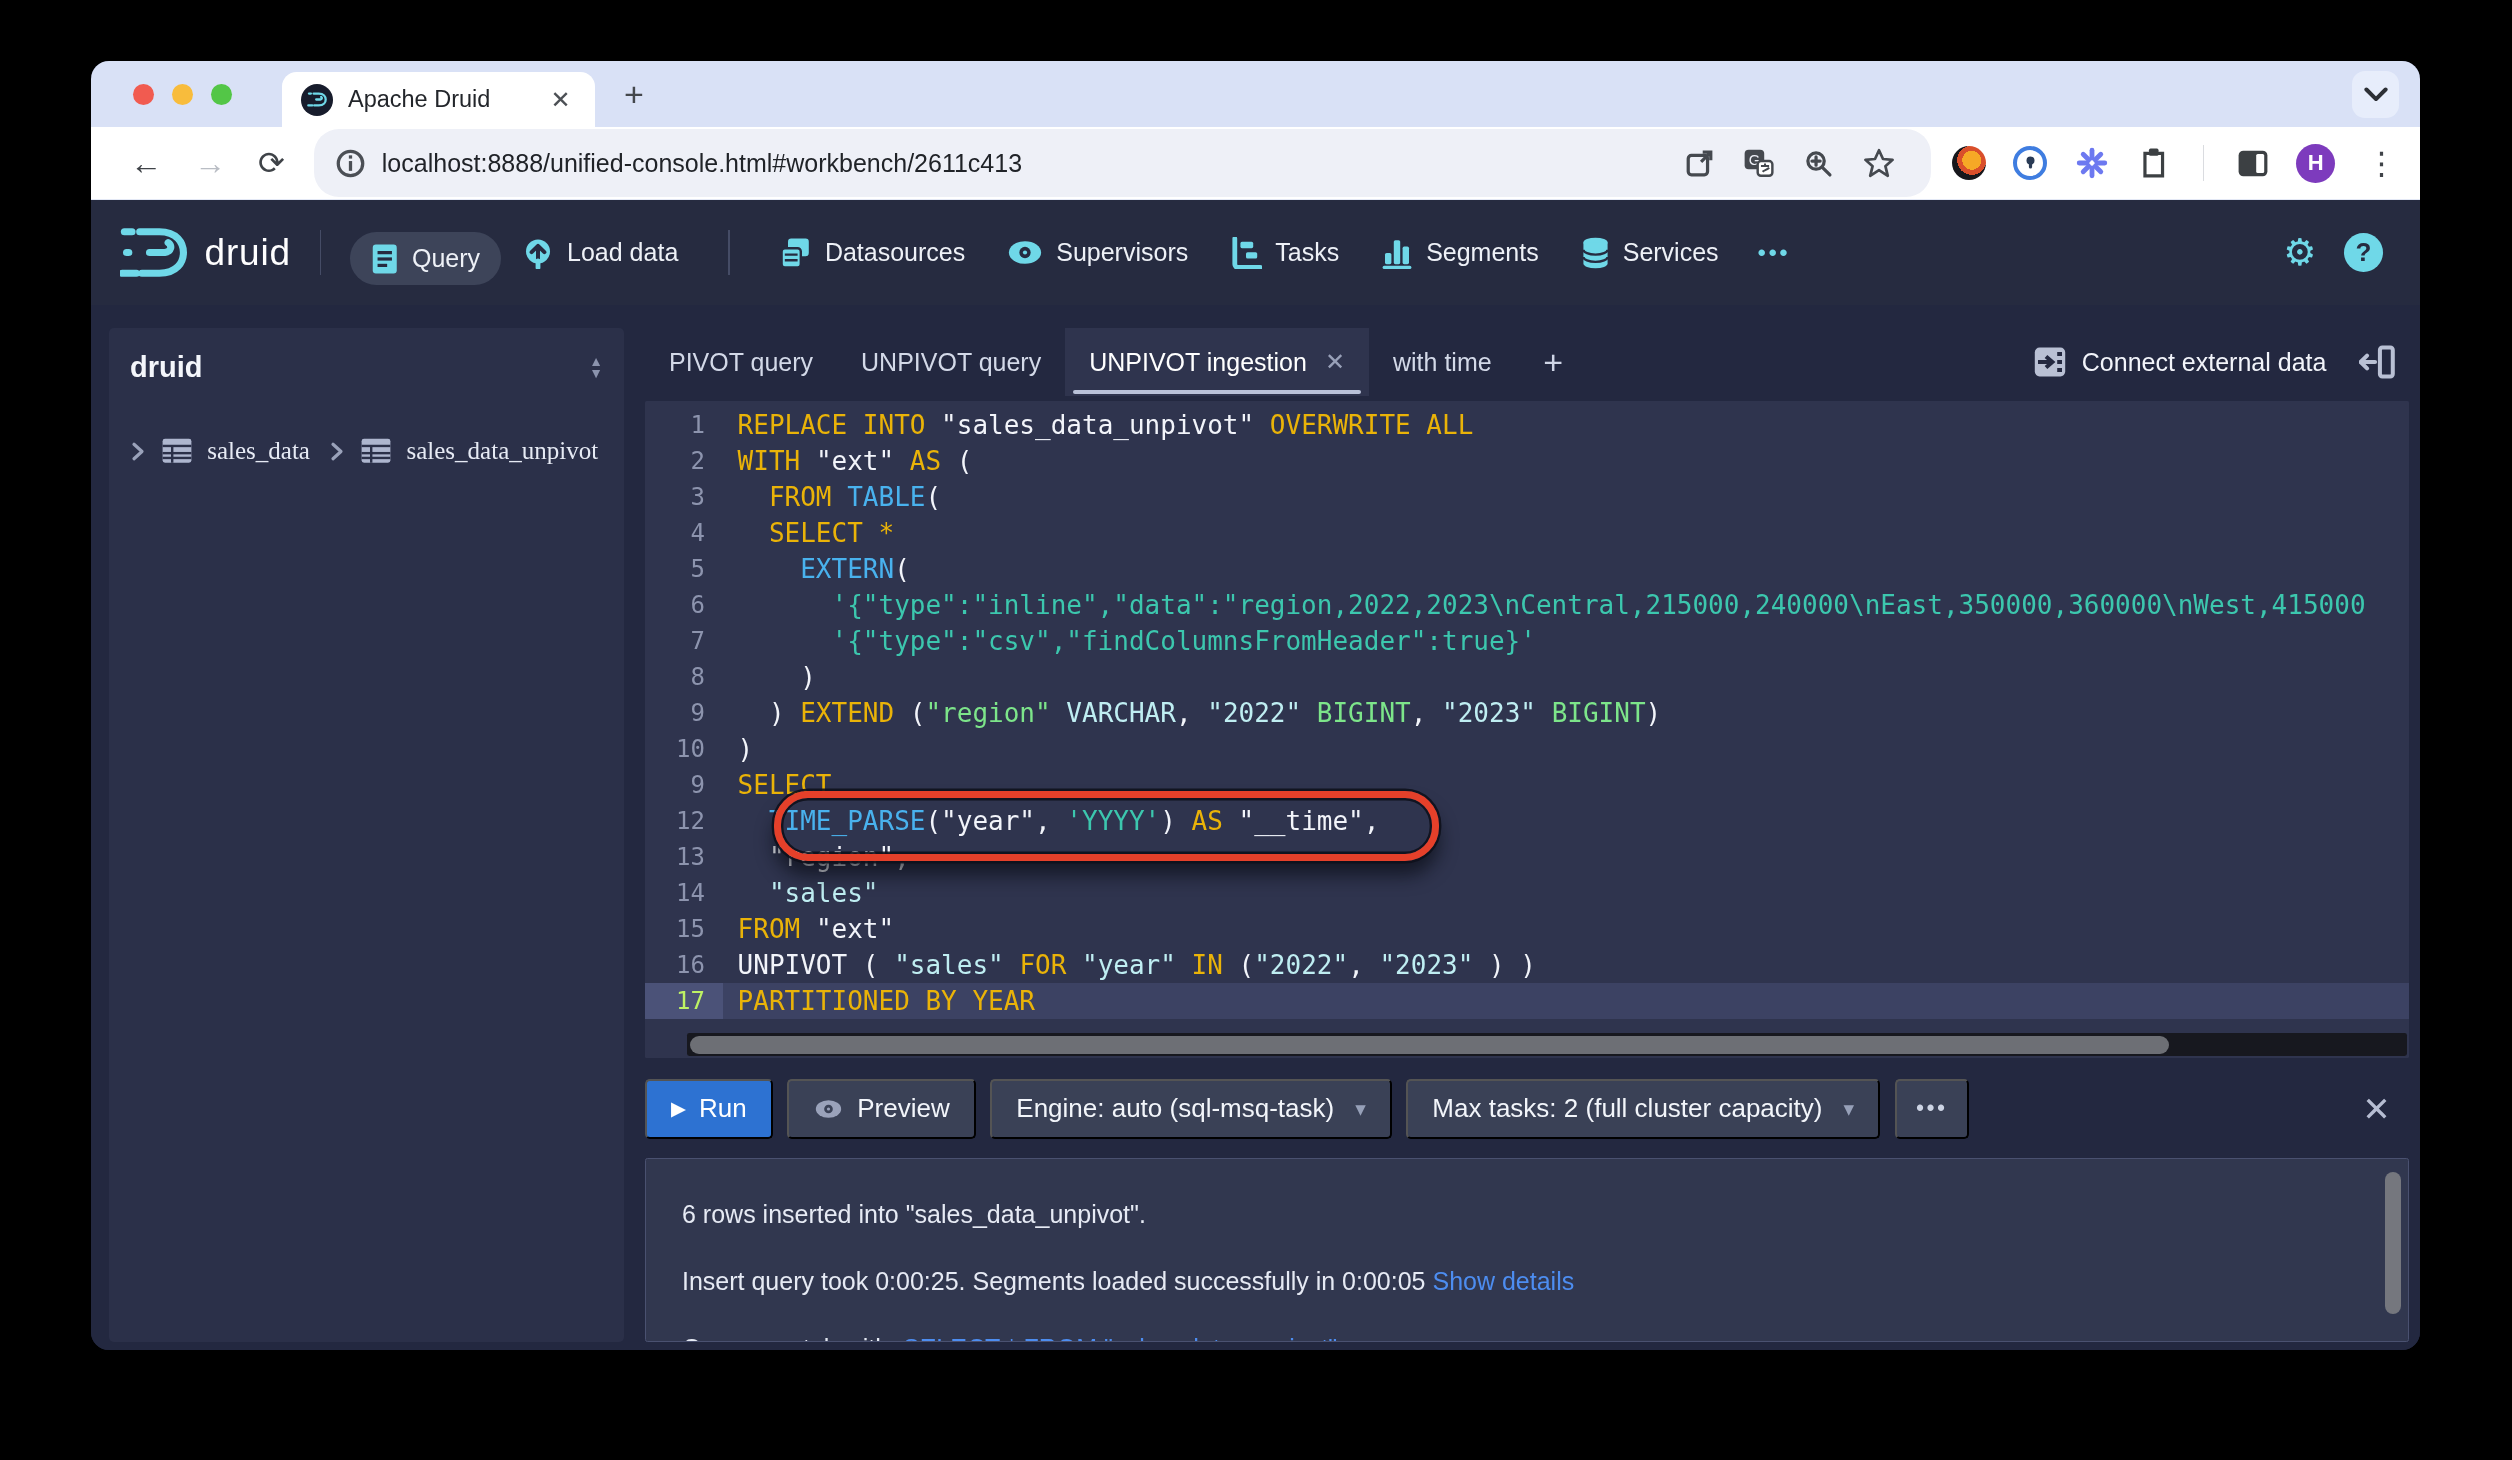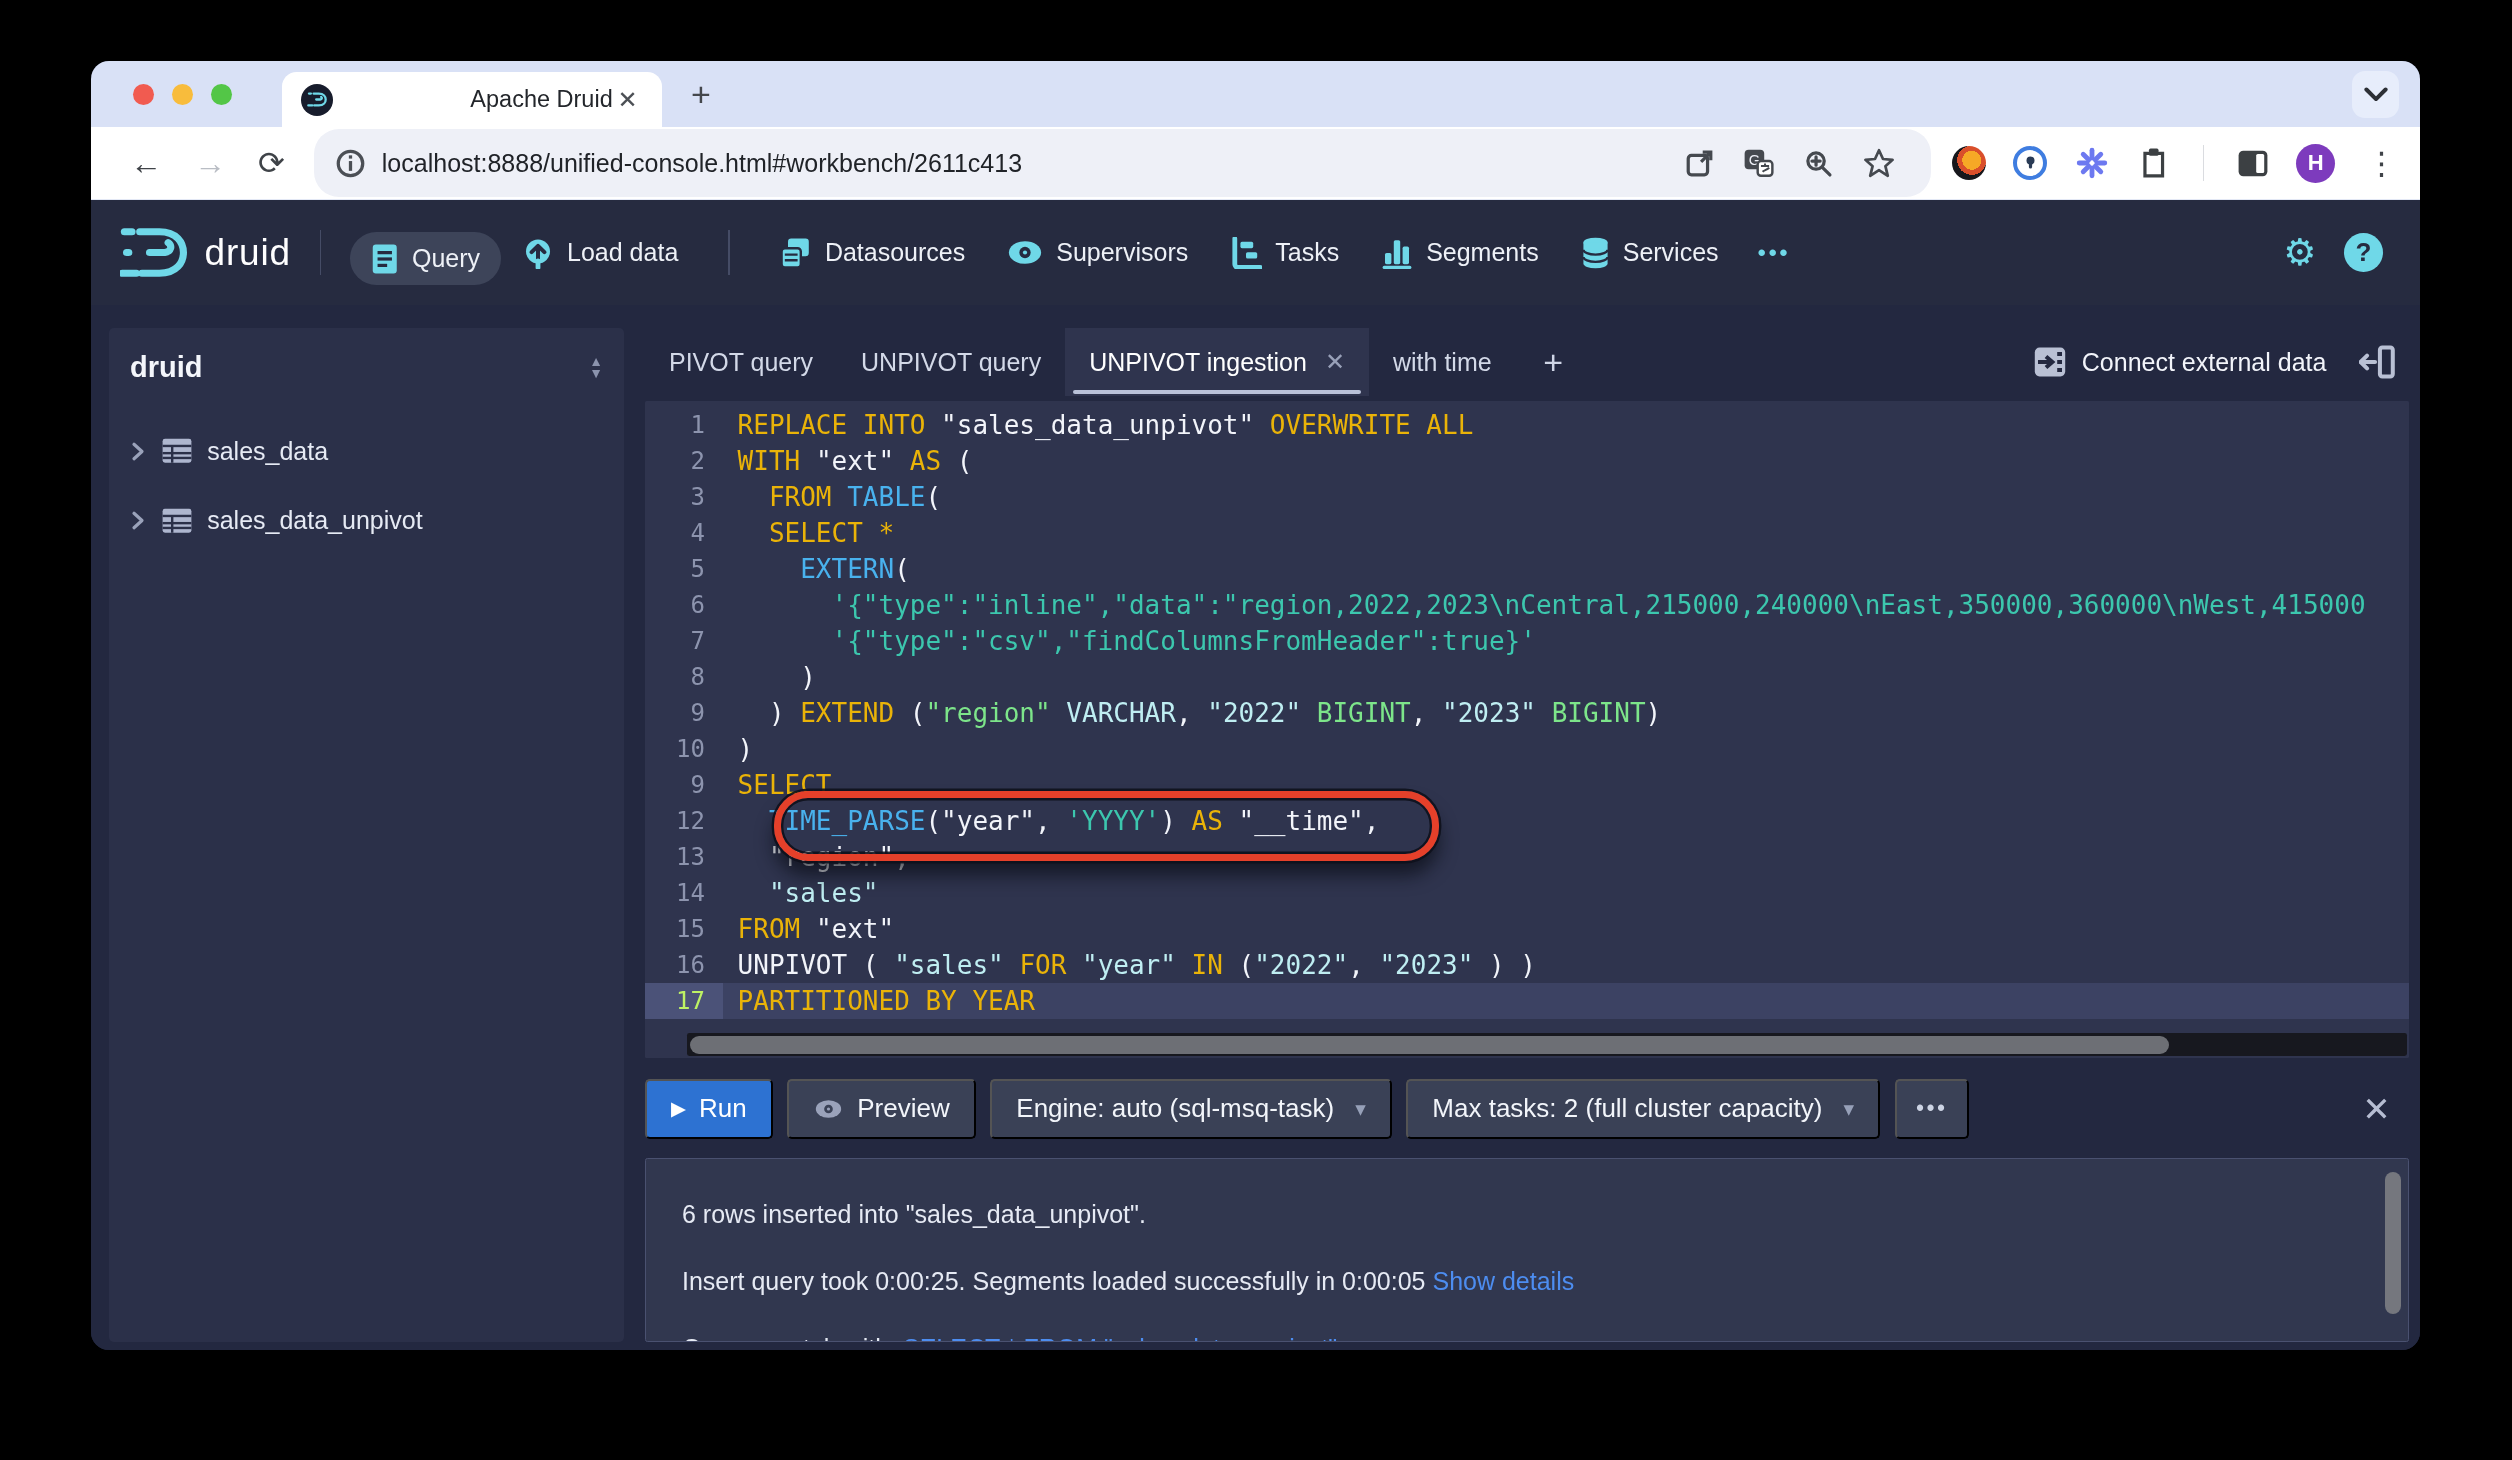--- a/index.html
+++ b/index.html
@@ -7,22 +7,22 @@
 
   
   .window { position:absolute; left:91px; top:61px; width:2329px; height:1289px;
     border-radius:18px; overflow:hidden; background:#232840; display:flex; flex-direction:column; }
 
   
   .tabstrip { height:66px; background:#d9e1f6; display:flex; align-items:center; flex:0 0 auto; }
   .traffic { display:flex; gap:18px; margin-left:42px; }
   .traffic span { width:21px; height:21px; border-radius:50%; display:block; }
   .t-red{background:#f15b50;} .t-yellow{background:#f8bc3c;} .t-green{background:#53c647;}
-  .chrome-tab { margin-left:50px; width:380px; height:55px; align-self:flex-end; background:#fff;
-    border-radius:14.6px 14.6px 0 0; display:flex; align-items:center; padding:0 19.4px;text-align:right; }
+  .chrome-tab { margin-left:50px; width:313px; height:55px; align-self:flex-end; background:#fff;
+    border-radius:14.6px 14.6px 0 0; display:flex; align-items:center; padding:0 19.4px; }
   .favicon { width:32px; height:32px; border-radius:50%; background:#171c2c; display:flex; align-items:center; justify-content:center; flex:0 0 auto; }
   .chrome-tab .title { margin-left:14.6px; font-size:23.5px; color:#23262b; flex:1; white-space:nowrap; overflow:hidden; }
   .tab-close { font-size:24px; color:#4c5055; padding:0 4.9px; cursor:default; }
   .newtab-btn { margin-left:29px; font-size:34px; color:#44474c; line-height:1; }
   .tabstrip-spacer { flex:1; }
   .tabsearch { width:47px; height:47px; border-radius:13px; background:#e7edfb; margin-right:21px;
     display:flex; align-items:center; justify-content:center; }
 
   
   .toolbar { height:73px; background:#ffffff; display:flex; align-items:center; padding:0 23px; flex:0 0 auto; border-bottom:1.6px solid #e3e8f5; }
@@ -52,21 +52,21 @@
   .helpbtn { width:39px; height:39px; border-radius:50%; background:#6fd8e8; color:#262b40; font-weight:bold; font-size:26px;
     display:flex; align-items:center; justify-content:center; margin-right:8px; }
 
   
   .content { flex:1; display:flex; background:#232840; padding:23px 11.3px 8px 18px; min-height:0; }
 
   .sidebar { width:515px; background:#2b3049; border-radius:4.9px; margin-right:21px; padding:23px 21px; flex:0 0 auto; }
   .schema-head { display:flex; align-items:center; }
   .schema-head .schema-name { color:#f4f6fb; font-size:29px; font-weight:600; flex:1; }
   .sortcols { display:flex; flex-direction:column; gap:1.6px; color:#8b93ad; font-size:13.8px; line-height:.8; }
-  .tree { margin-top:42px; display:flex; flex-direction:column; gap:19.4px; }
+  .tree { margin-top:42px; display:flex; flex-direction:row; gap:19.4px;font-family:Liberation Serif, serif; }
   .tree-item { display:flex; align-items:center; gap:14.6px; height:50px; color:#e6eaf4; font-size:25px; }
 
   .main { flex:1; display:flex; flex-direction:column; min-width:0; }
 
   
   .qtabs { height:68px; display:flex; align-items:center; flex:0 0 auto; }
   .qtab { padding:0 24px; height:68px; display:flex; align-items:center; gap:18px; color:#d3d9e8; font-size:25px; position:relative; white-space:nowrap; }
   .qtab.active { background:#2f344e; color:#fff; }
   .qtab.active::after { content:""; position:absolute; left:8px; right:8px; bottom:1.6px; height:4px; background:#b9c1d8; border-radius:2.4px; }
   .qtab .x { color:#98a0b8; font-size:24px; }

